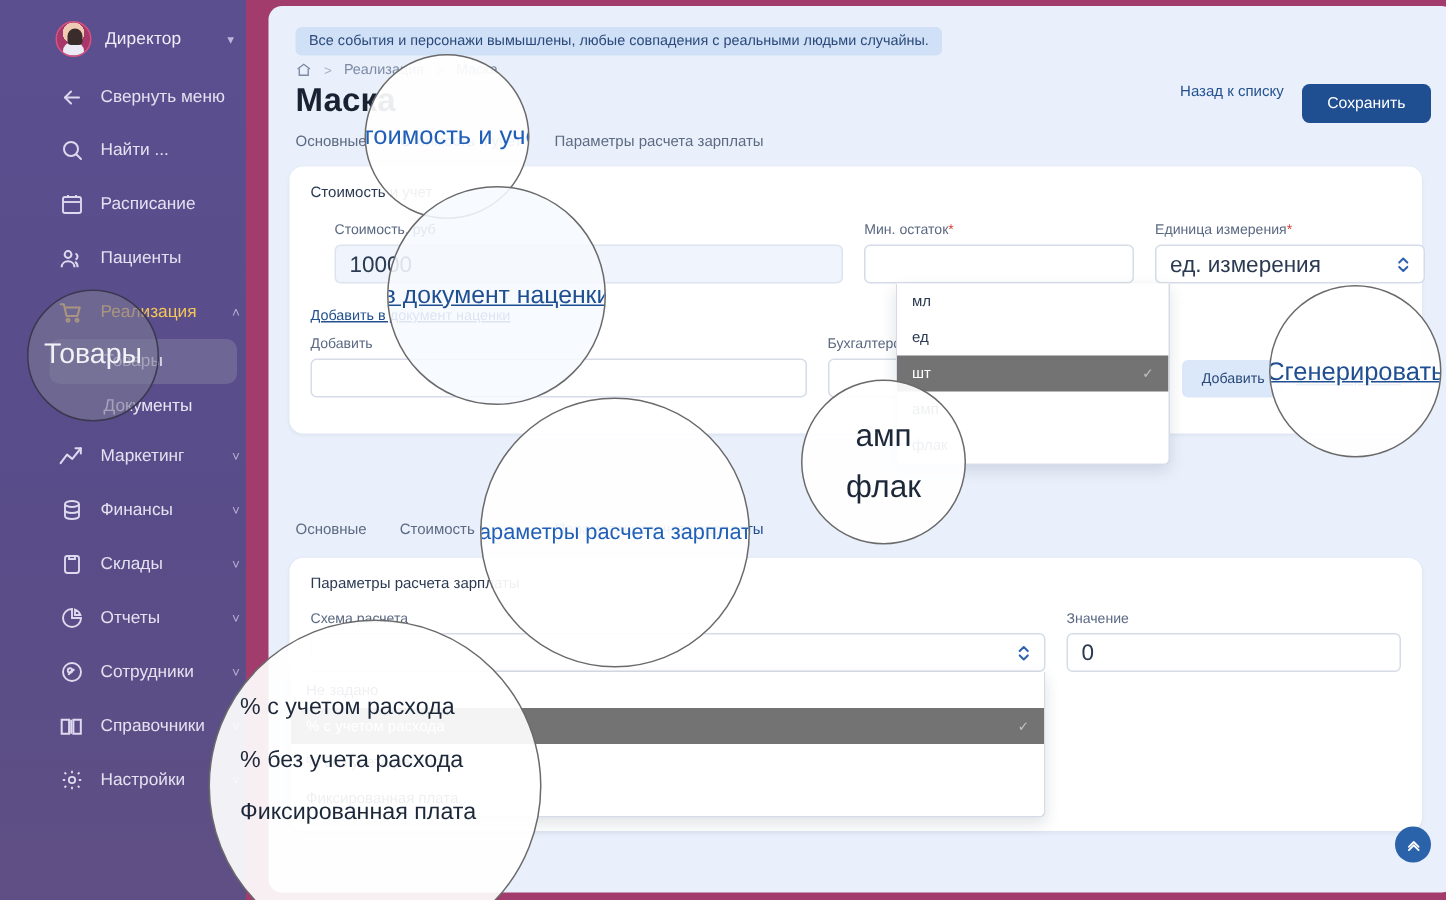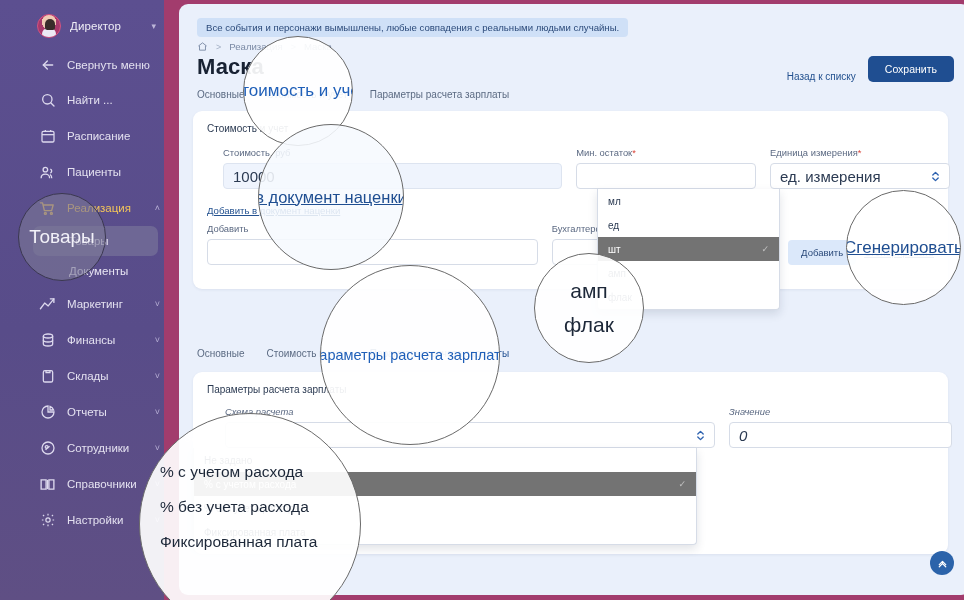--- a/index.html
+++ b/index.html
@@ -104,21 +104,21 @@
   }
   .crumbs .sep { color: #a3afc4; font-size: 9px; }
   .crumbs .home { color: #7b8aa5; display: flex; }
   .page-title {
     position: absolute; left: 18px; top: 50px;
     font-size: 22px; font-weight: 700; color: #182233;
     letter-spacing: .1px;
   }
   .topbtns {
     position: absolute; right: 16px; top: 52px;
-    display: flex; align-items: flex-end; gap: 12px;
+    display: flex; align-items: flex-start; gap: 12px;
   }
   .link-btn {
     font-size: 10px; color: #23518f; cursor: pointer;
     white-space: nowrap;
   }
   .primary-btn {
     background: #1f4e91; color: #fff;
     font-size: 10.5px; padding: 7px 17px;
     border-radius: 5px; border: none; cursor: pointer;
     white-space: nowrap;
@@ -462,21 +462,21 @@
 
       <div class="tabs" style="top:344px;">
         <div class="tab">Основные</div>
         <div class="tab">Стоимость и учет</div>
         <div class="tab active">Параметры расчета зарплаты</div>
       </div>
 
       <div class="card" id="card-salary">
         <div class="card-head">Параметры расчета зарплаты</div>
 
-        <div class="row" style="left:32px; top:34px; width:727px; gap:14px;font-style:italic;">
+        <div class="row" style="left:14px; top:34px; width:727px; gap:14px;">
           <div style="width:490px">
             <div class="field-label">Схема расчета</div>
             <div class="inp select">
               <span></span>
               <span class="stepper">
                 <svg width="9" height="13" viewBox="0 0 10 14" fill="none" stroke="currentColor" stroke-width="1.5" stroke-linecap="round" stroke-linejoin="round">
                     <polyline points="2 5.4 5 2.4 8 5.4"></polyline>
                     <polyline points="2 8.6 5 11.6 8 8.6"></polyline>
                   </svg>
               </span>

